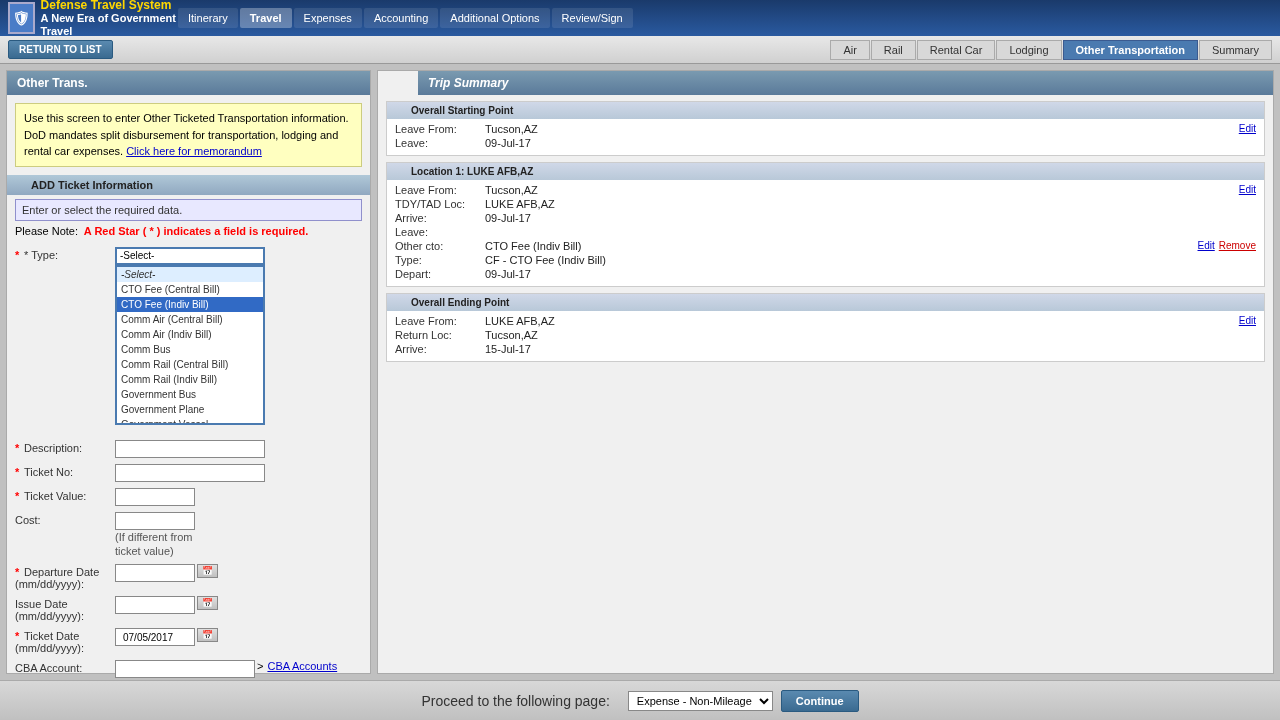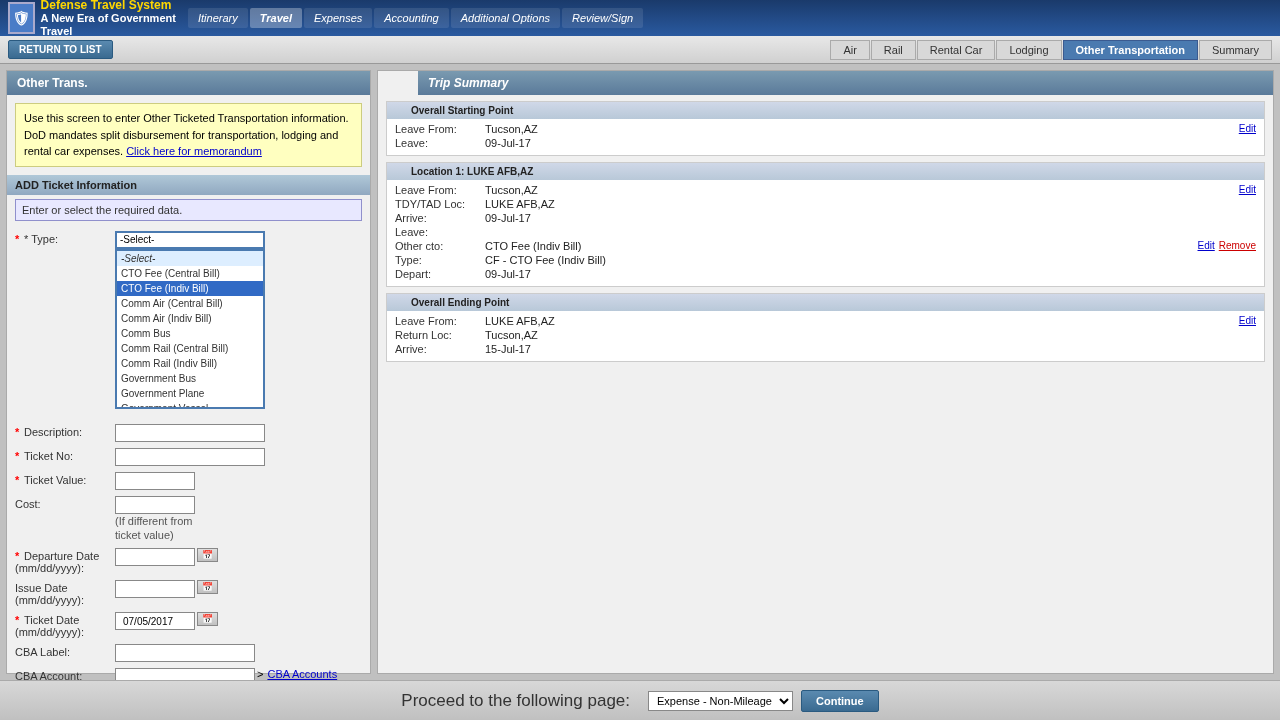--- a/index.html
+++ b/index.html
@@ -32,22 +32,20 @@
       justify-content: center;
       color: white;
       font-size: 14px;
     }
     .logo-text { line-height: 1.2; font-size: 10px; }
     .logo-text div:first-child { font-size: 12px; font-weight: bold; color: #ffd700; }
 
     .main-nav {
       display: flex;
       gap: 2px;
-      margin-left: 10px;
-      font-style: italic;
     }
     .main-nav a {
       color: white;
       text-decoration: none;
       padding: 4px 10px;
       font-size: 11px;
       background: rgba(255,255,255,0.1);
       border-radius: 2px;
     }
     .main-nav a.active { background: rgba(255,255,255,0.3); font-weight: bold; }
@@ -120,21 +118,21 @@
       border: 1px solid #cccc80;
       margin: 8px;
       padding: 6px 8px;
       font-size: 10px;
       line-height: 1.5;
     }
     .info-box a { color: #0000cc; }
 
     .section-header {
       background: linear-gradient(to bottom, #b0c8d8, #90a8c0);
-      padding: 4px 8px;
+      padding: 4px 24px;
       font-weight: bold;
       font-size: 11px;
       color: #222;
       margin: 6px 0 0 0;
     }
 
     .validation-msg {
       background: #e8e8ff;
       border: 1px solid #9090cc;
       margin: 4px 8px;
@@ -296,21 +294,21 @@
       width: 100%;
       height: 40px;
       background: linear-gradient(to bottom, #d8d8d8, #c0c0c0);
       border-top: 1px solid #aaa;
       display: flex;
       align-items: center;
       justify-content: center;
       gap: 8px;
     }
     .proceed-label {
-      font-size: 17px;
+      font-size: 14px;
       color: #333;
     }
     .proceed-select {
       font-size: 11px;
       border: 1px solid #888;
       padding: 2px 4px;
       background: white;
       margin-left: 10px;
     }
     .continue-btn {
@@ -370,20 +368,24 @@
         <a href="#">Click here for memorandum</a>
       </div>
     </div>
 
     <div class="section-header">ADD Ticket Information</div>
 
     <div class="validation-msg">
       <span>Enter or select the required data.</span>
     </div>
 
+    <div style="margin: 4px 8px; font-size:10px;">
+      <span>Please Note:&nbsp;</span>
+      <span style="color:red;font-weight:bold;">A Red Star ( * ) indicates a field is required.</span>
+    </div>
 
     <div class="form-area">
 
       <div class="form-row">
         <div class="form-label">
           <span class="required-star">*</span>
           <span>* Type:</span>
         </div>
         <div class="dropdown-wrapper">
           <div class="dropdown-select">-Select-</div>
@@ -460,26 +462,20 @@
 
       <div class="form-row">
         <div class="form-label">
           <span class="required-star">*</span>
           <span> Ticket Date<br>(mm/dd/yyyy):</span>
         </div>
         <input type="text" class="form-control date-input" value="07/05/2017" style="">
         <button class="cal-btn">📅</button>
       </div>
 
-      <div class="form-row">
-        <div class="form-label">
-          <span>CBA Label:</span>
-        </div>
-        <input type="text" class="form-control cba-input" style="">
-      </div>
 
       <div class="form-row">
         <div class="form-label">
           <span>CBA Account:</span>
         </div>
         <input type="text" class="form-control cba-input" style="">
         <span style="margin-left:2px;"> &gt;</span>
         <a href="#" class="cba-link">CBA Accounts</a>
       </div>
 

